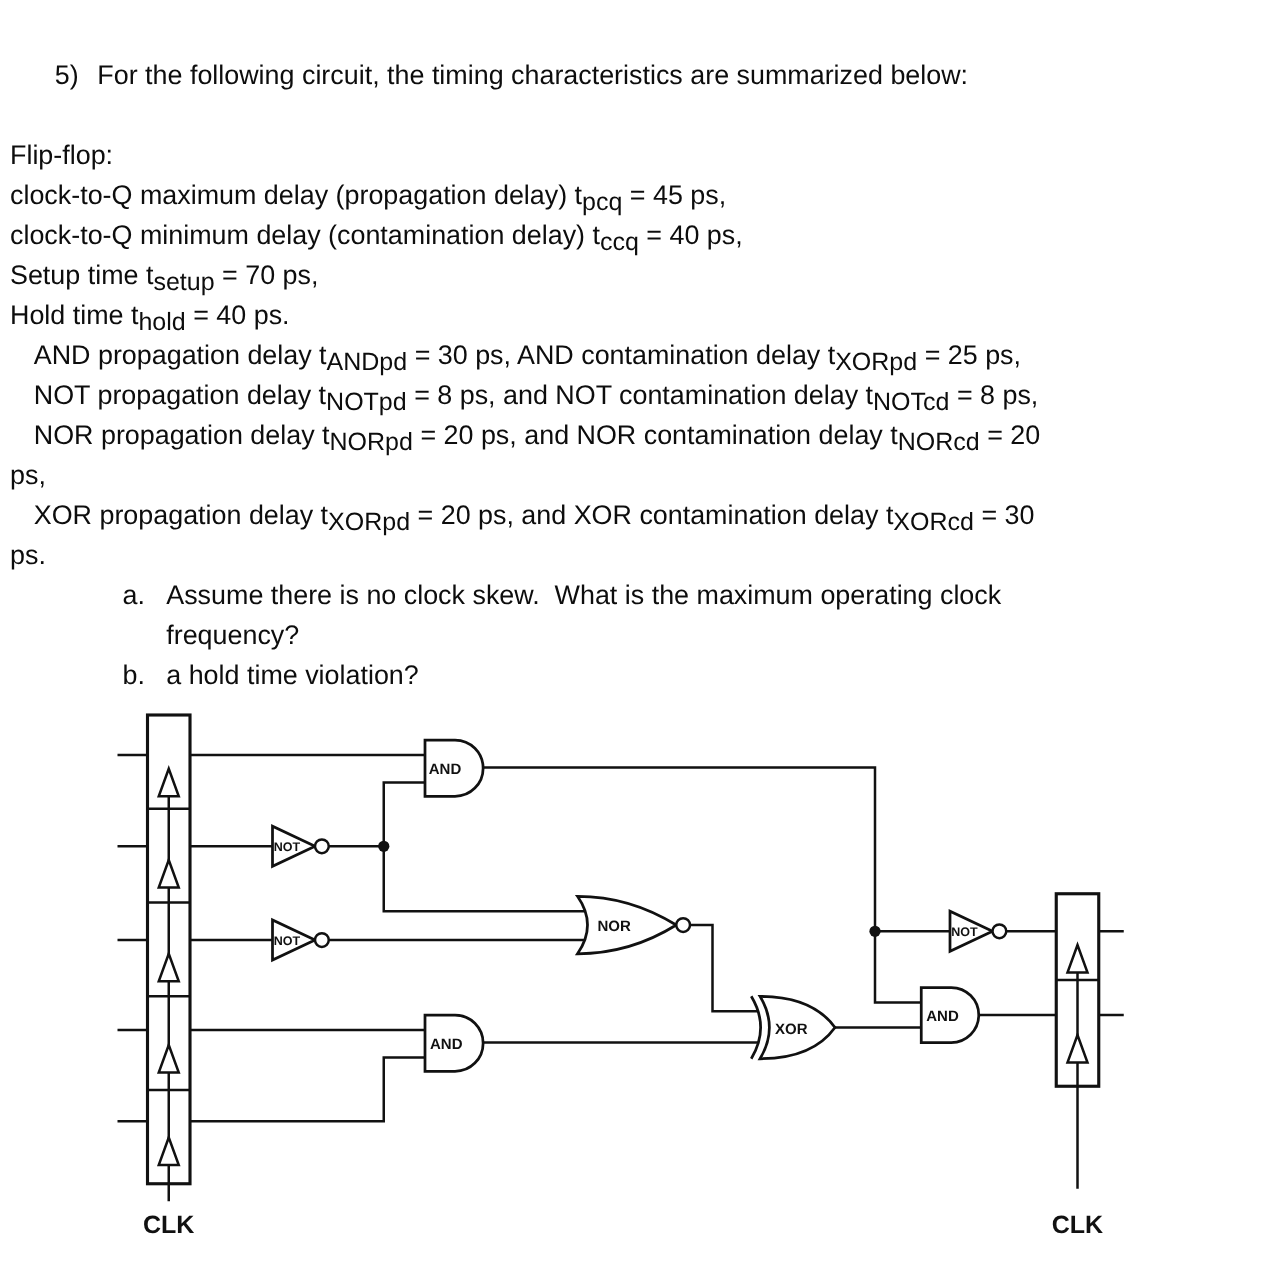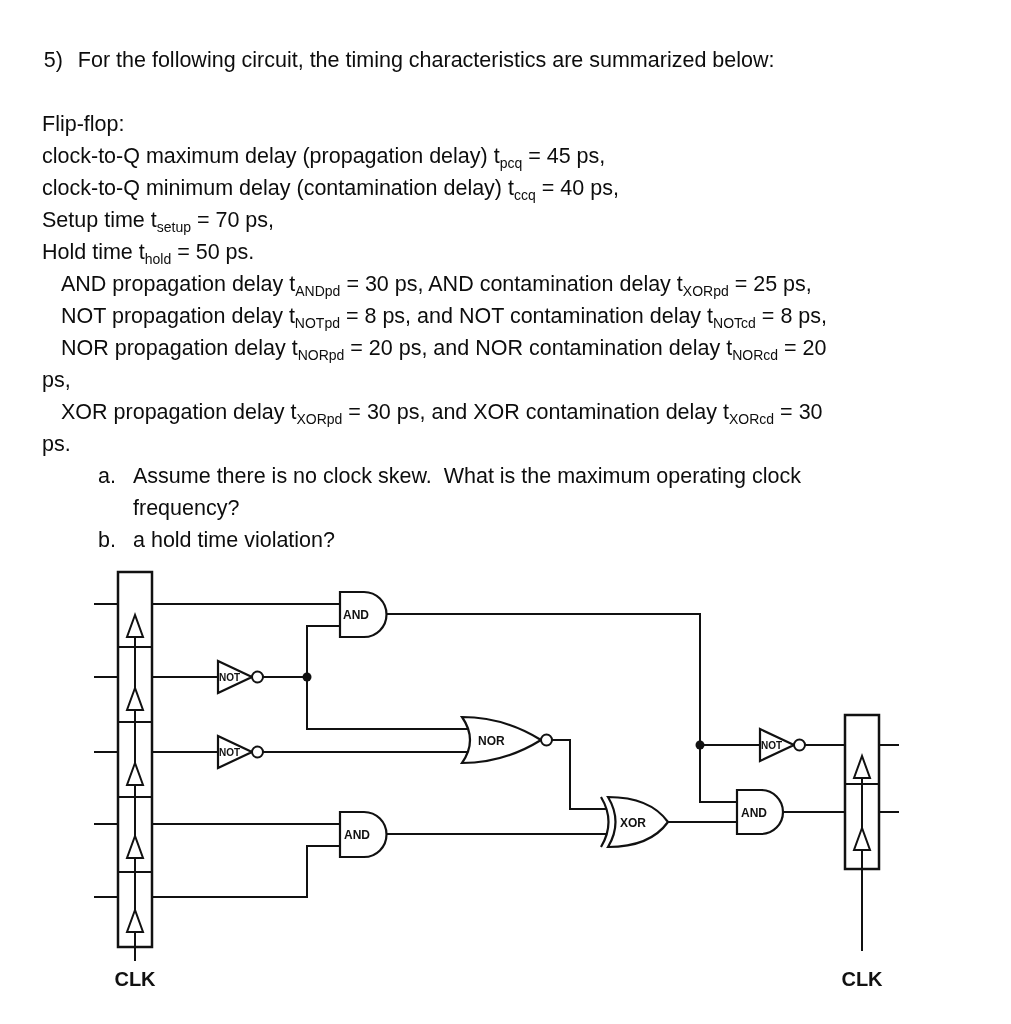--- a/index.html
+++ b/index.html
@@ -10,23 +10,23 @@
     color:#0d0d0d;
     overflow:hidden;
   }
   .problem{
     padding:12px 4px 0 8px;
     font-size:21.5px;
     line-height:32px;
   }
   .intro-line,.pline,.item-line{white-space:pre;}
   .pnum{display:inline-block;width:34px;}
-  .body-lines{margin-left:34px;}
+  .body-lines{}
   .pline.ind1{padding-left:19px;}
-  sub{font-size:14px;line-height:0;}
+  sub{font-size:20px;line-height:0;}
   .items{margin-left:90px;}
   .qitem{display:flex;}
   .marker{width:35px;flex:none;}
   svg{display:block;margin-top:6px;}
   .glabel{font:bold 12px "Liberation Sans",sans-serif;fill:#111;}
   .glabel-sm{font:bold 10px "Liberation Sans",sans-serif;fill:#111;}
   .clk{font:bold 20px "Liberation Sans",sans-serif;fill:#111;}
 </style>
 </head>
 <body>
@@ -35,26 +35,26 @@
 
   <div class="problem">
     <div class="intro-line">
       <span class="pnum">5)</span><span>For the following circuit, the timing characteristics are summarized below:</span>
     </div>
     <div class="body-lines">
         <div class="pline ind0"><span>Flip-flop:</span></div>
         <div class="pline ind0"><span>clock-to-Q maximum delay (propagation delay) t</span><sub>pcq</sub><span> = 45 ps,</span></div>
         <div class="pline ind0"><span>clock-to-Q minimum delay (contamination delay) t</span><sub>ccq</sub><span> = 40 ps,</span></div>
         <div class="pline ind0"><span>Setup time t</span><sub>setup</sub><span> = 70 ps,</span></div>
-        <div class="pline ind0"><span>Hold time t</span><sub>hold</sub><span> = 50 ps.</span></div>
+        <div class="pline ind0"><span>Hold time t</span><sub>hold</sub><span> = 40 ps.</span></div>
         <div class="pline ind1"><span>AND propagation delay t</span><sub>ANDpd</sub><span> = 30 ps, AND contamination delay t</span><sub>XORpd</sub><span> = 25 ps,</span></div>
         <div class="pline ind1"><span>NOT propagation delay t</span><sub>NOTpd</sub><span> = 8 ps, and NOT contamination delay t</span><sub>NOTcd</sub><span> = 8 ps,</span></div>
         <div class="pline ind1"><span>NOR propagation delay t</span><sub>NORpd</sub><span> = 20 ps, and NOR contamination delay t</span><sub>NORcd</sub><span> = 20</span></div>
         <div class="pline ind0"><span>ps,</span></div>
-        <div class="pline ind1"><span>XOR propagation delay t</span><sub>XORpd</sub><span> = 30 ps, and XOR contamination delay t</span><sub>XORcd</sub><span> = 30</span></div>
+        <div class="pline ind1"><span>XOR propagation delay t</span><sub>XORpd</sub><span> = 20 ps, and XOR contamination delay t</span><sub>XORcd</sub><span> = 30</span></div>
         <div class="pline ind0"><span>ps.</span></div>
       </div>
     <div class="items">
         <div class="qitem">
           <span class="marker">a.</span>
           <div>
             <div class="item-line">Assume there is no clock skew.  What is the maximum operating clock</div>
             <div class="item-line">frequency?</div>
           </div>
         </div>

